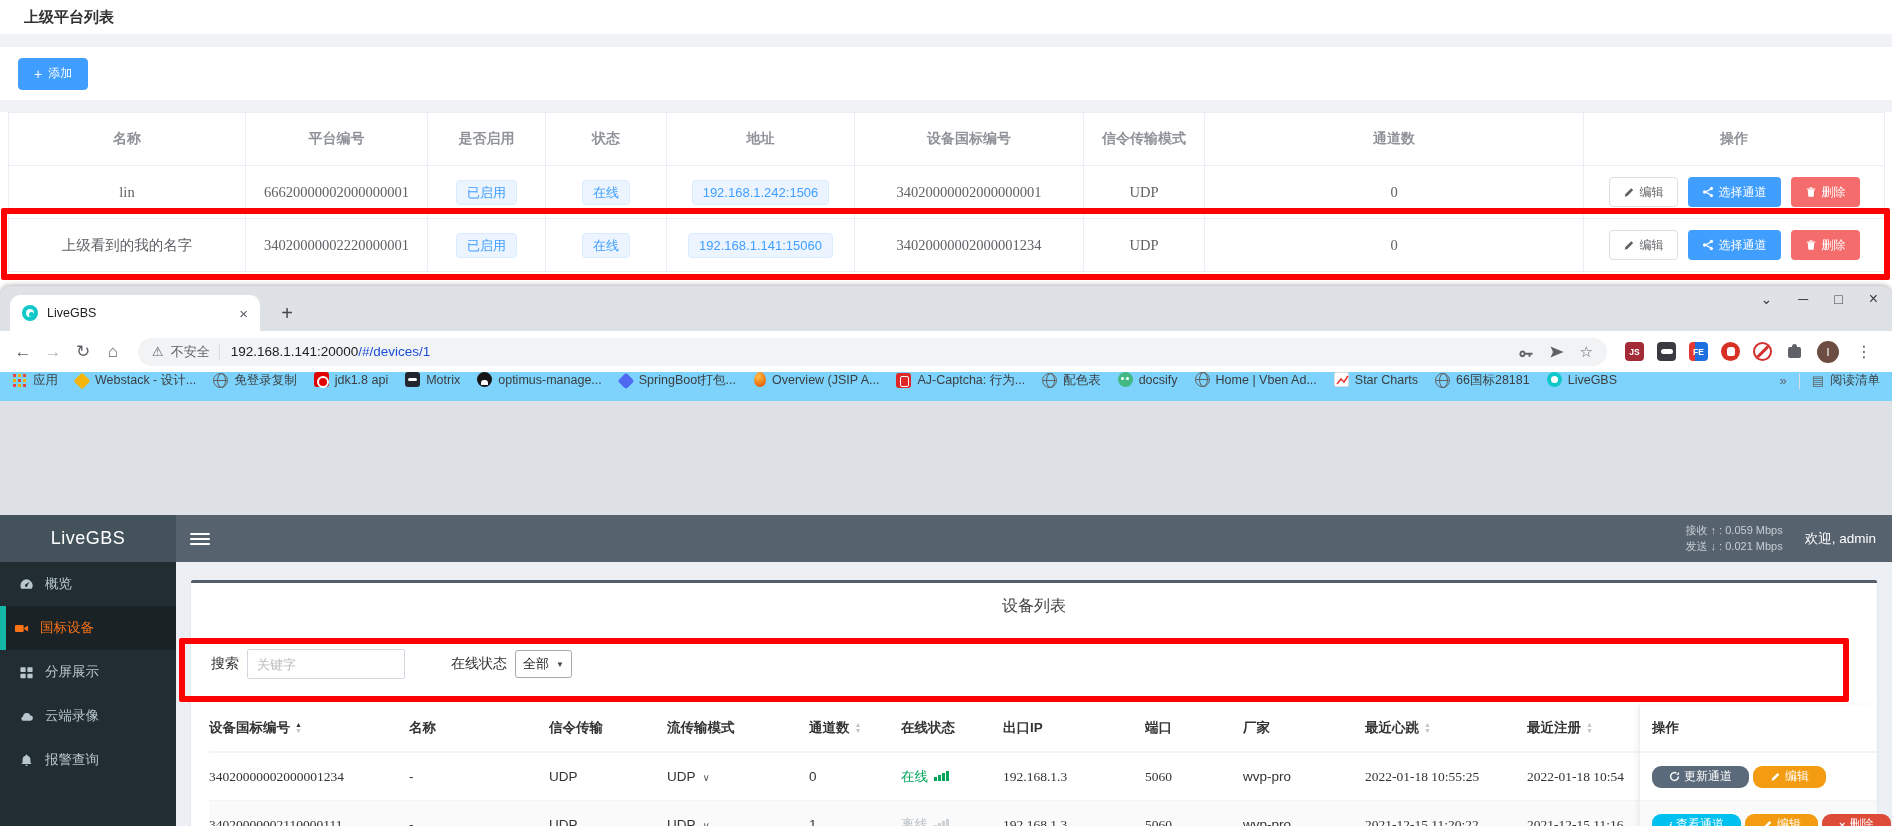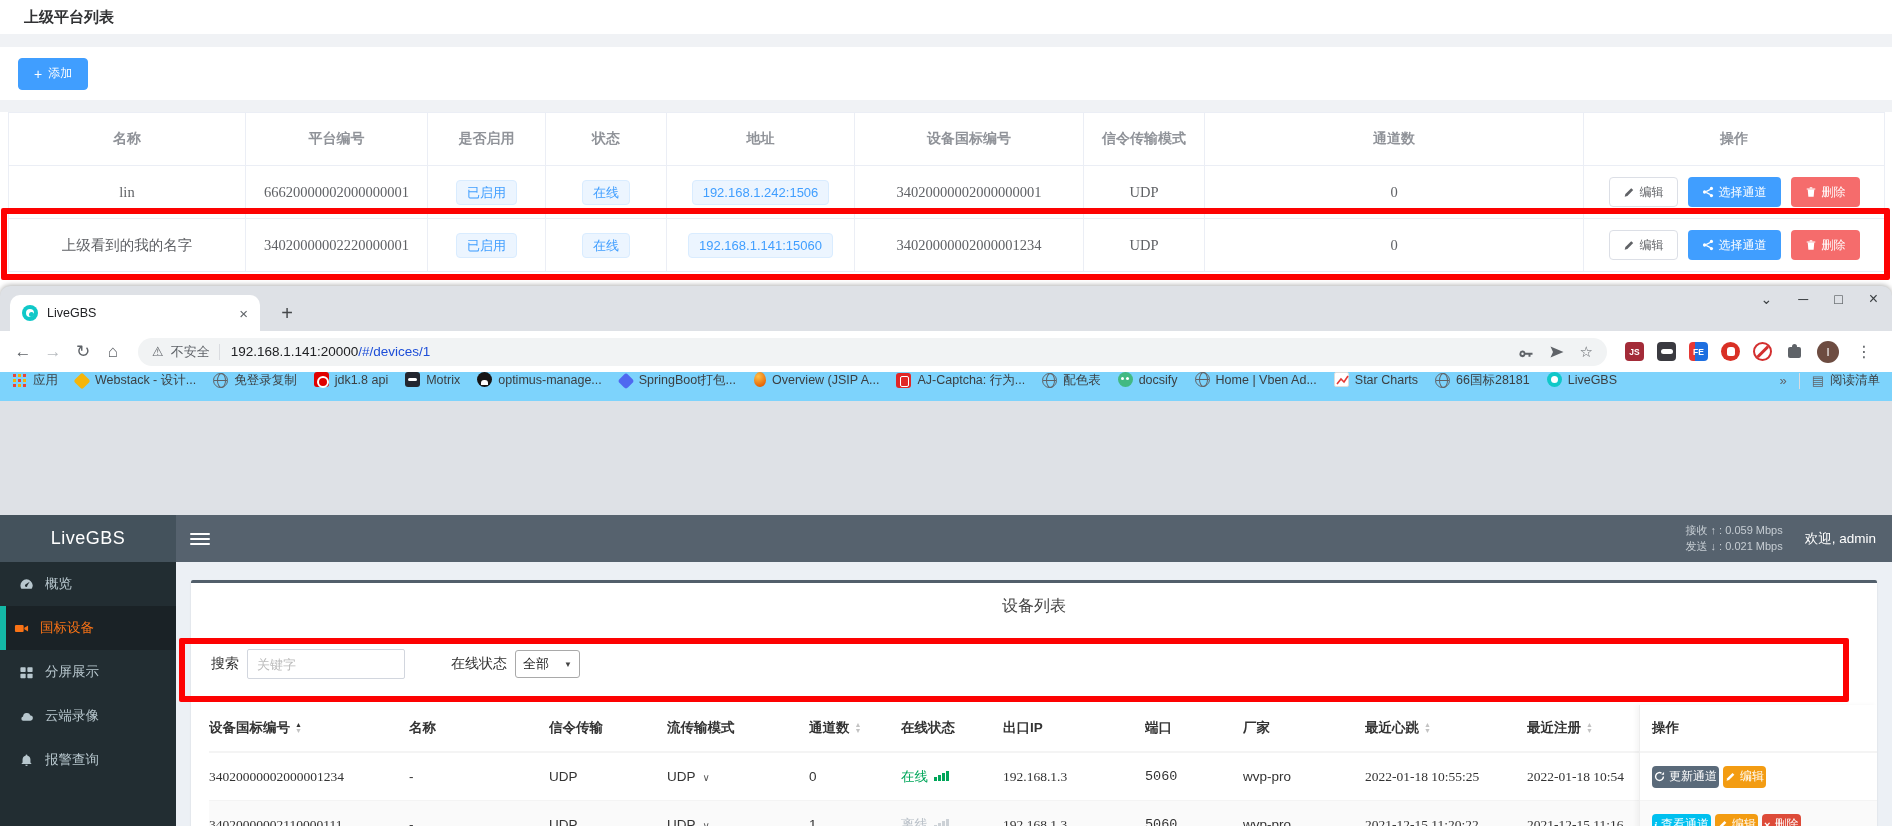--- a/index.html
+++ b/index.html
@@ -124,55 +124,55 @@
 .side-item svg{width:15px;height:15px;fill:currentColor;flex:none}
 .side-item.active{background:#1a2226;color:#f97316;border-left:6px solid #14b8a6;padding-left:8px}
 .content{flex:1;background:#ecf0f5;position:relative}
 .card{position:absolute;left:15px;top:18px;width:1686px;height:347px;background:#fff;border-top:3px solid #525f6b;box-shadow:0 1px 2px rgba(0,0,0,.12);border-radius:2px}
 .card-title{text-align:center;font-size:16px;color:#444;padding-top:13px;height:44px}
 .filter-row{display:flex;align-items:center;margin:22px 0 0 20px;font-size:14px;color:#333}
 .filter-row label{margin-right:8px}
 .search-input{width:158px;height:30px;border:1px solid #d2d6de;border-radius:2px;padding:0 9px;font-size:13px;color:#333;outline:none}
 .search-input::placeholder{color:#bbb}
 .gap40{width:46px}
-.select{display:inline-flex;align-items:center;gap:15px;height:28px;border:1px solid #a9a9a9;border-radius:3px;background:#fff;padding:0 7px;font-size:13px;color:#222;cursor:pointer}
+.select{display:inline-flex;align-items:center;gap:7px;height:28px;border:1px solid #a9a9a9;border-radius:3px;background:#fff;padding:0 7px;font-size:13px;color:#222;cursor:pointer}
 .select .caret{font-size:8px;color:#444}
 
 .dev-table{position:relative;margin:26px 0 0 0;padding:0 18px}
 .dt-row{display:flex;align-items:center;height:48px;border-bottom:1px solid #f4f4f4;font-size:13.5px;color:#333}
 .dt-row.hdr-row{font-weight:bold;color:#333;border-bottom:2px solid #f4f4f4}
 .dt-row .c{flex:none;padding-right:6px;white-space:nowrap;overflow:hidden}
 .c-gbid{width:200px;font-family:"Liberation Serif","DejaVu Serif",serif}
 .c-name{width:140px}
 .c-signal{width:118px}
 .c-stream{width:142px}
 .c-chan{width:92px}
 .c-online{width:102px}
 .c-ip{width:142px;font-family:"Liberation Serif","DejaVu Serif",serif}
-.c-port{width:98px;font-family:Liberation Mono, monospace}
+.c-port{width:98px;font-family:Liberation Serif, serif}
 .c-vendor{width:122px}
 .c-hb{width:162px;font-family:"Liberation Serif","DejaVu Serif",serif}
 .c-reg{width:200px;font-family:"Liberation Serif","DejaVu Serif",serif}
 .hdr-row .c{font-family:"Liberation Sans","DejaVu Sans",sans-serif;font-size:13.5px}
 .sort{display:inline-flex;flex-direction:column;vertical-align:middle;margin-left:5px;line-height:0}
 .sort i{font-style:normal;font-size:7px;line-height:6px;color:#c3c3c3}
 .sort.active i.up{color:#333}
 .udp-caret{color:#555;font-size:10px;margin-left:7px}
 .online-txt{color:#00a65a}
 .offline-txt{color:#b9c0c8}
 .sig{display:inline-flex;align-items:flex-end;gap:1.5px;margin-left:6px}
 .sig i{width:2.5px;background:#00a65a;display:block}
 .sig.off i{background:#ccd1d6}
 .sig .b1{height:4px}.sig .b2{height:6px}.sig .b3{height:8px}.sig .b4{height:10px}
 .stripe{background:#fafafa}
 
 .sticky-ops{position:absolute;right:0;top:0;width:238px;background:#fff;border-left:1px solid #eee;box-shadow:-3px 0 5px rgba(0,0,0,.04);z-index:5}
 .sticky-ops .dt-row{padding-left:12px}
 .ops-group{display:flex;gap:4px}
-.xbtn{display:inline-flex;align-items:center;gap:4px;height:22px;padding:0 2px;border-radius:4px;color:#fff;font-size:12px;cursor:pointer;white-space:nowrap}
+.xbtn{display:inline-flex;align-items:center;gap:4px;height:22px;padding:0 17px;border-radius:9px;color:#fff;font-size:12px;cursor:pointer;white-space:nowrap}
 .xbtn svg{width:11px;height:11px;fill:#fff}
 .xbtn.update{background:#5a6a7a}
 .xbtn.view{background:#00c0ef}
 .xbtn.edit{background:#f39c12}
 .xbtn.del{background:#dd4b39}
 .xbtn .gi{font-style:italic;font-weight:bold;font-family:"Liberation Serif",serif;font-size:11px}
 .xbtn .gx{font-weight:bold;font-size:11px}
 </style>
 </head>
 <body>

